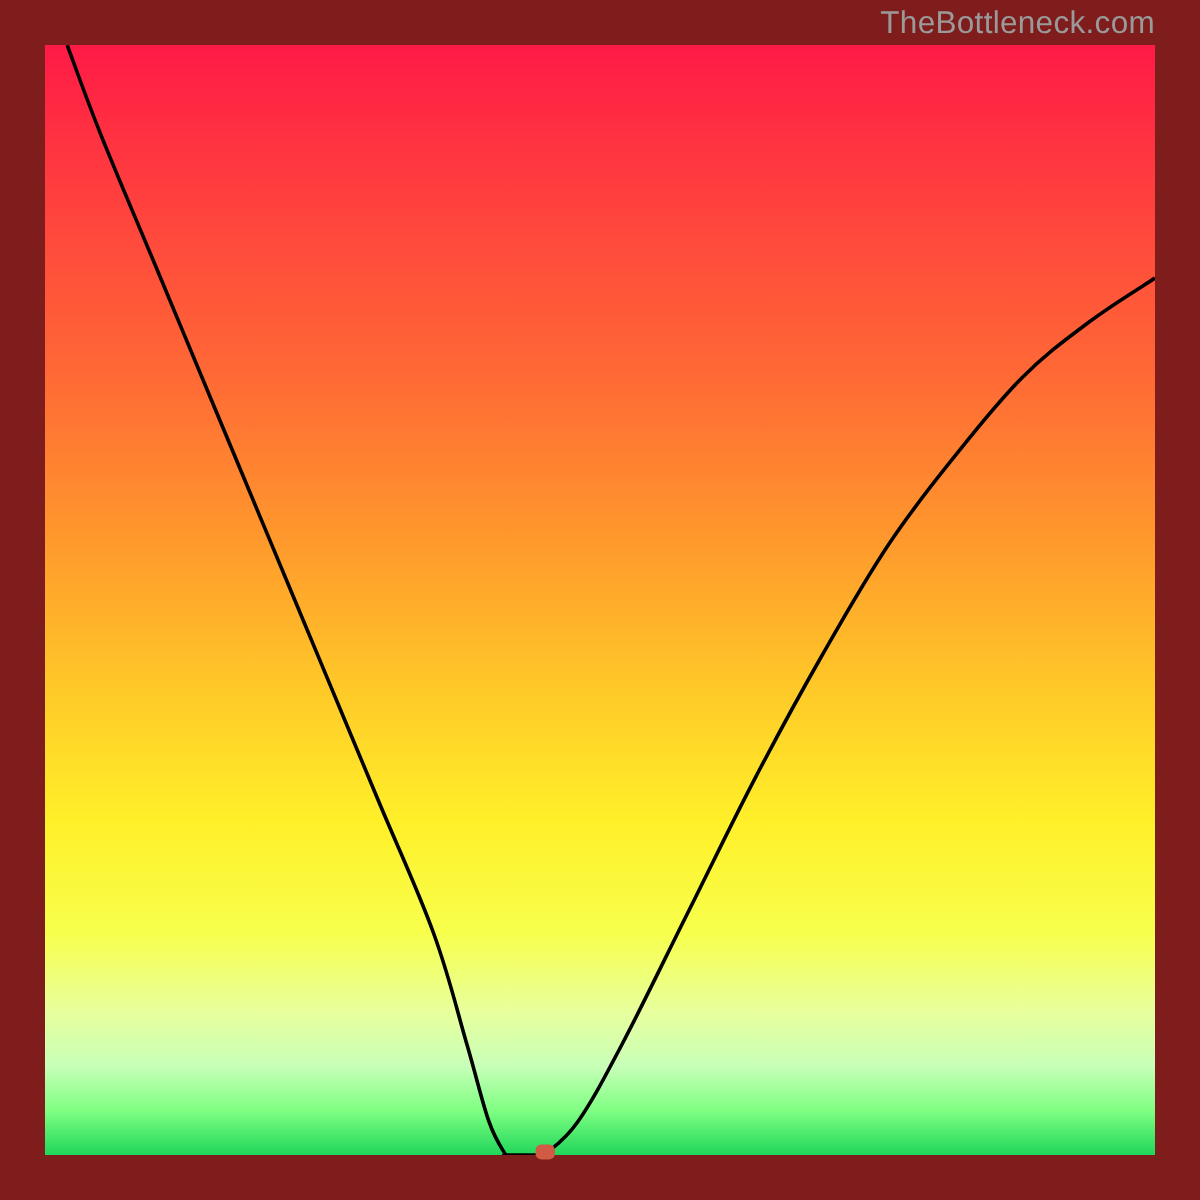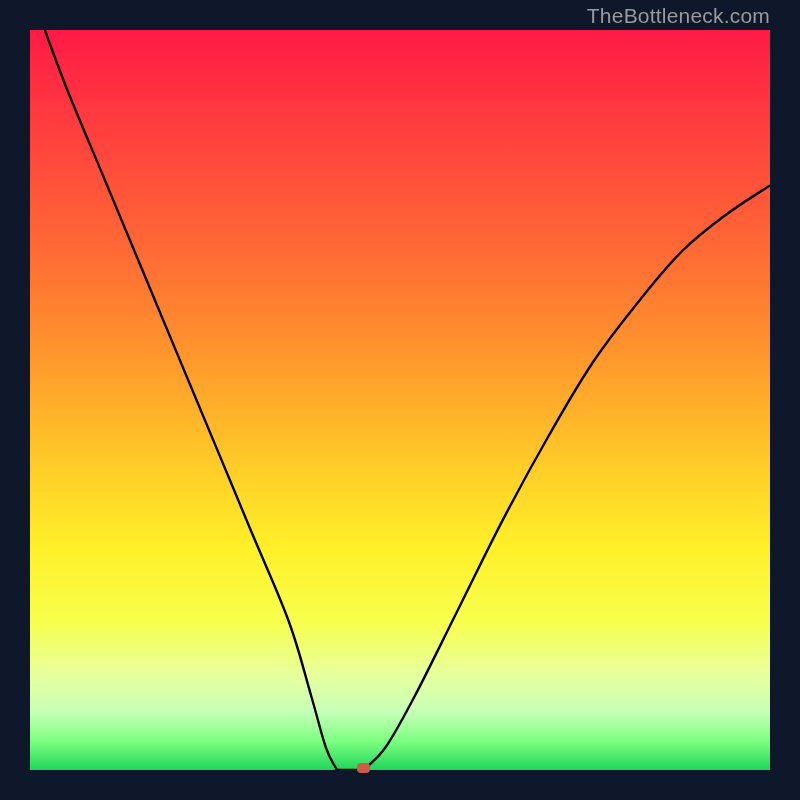--- a/index.html
+++ b/index.html
@@ -10,21 +10,21 @@
     background: #000;
     font-family: Arial, Helvetica, sans-serif;
     overflow: hidden;
   }
   .frame {
     position: absolute;
     top: 0;
     left: 0;
     width: 800px;
     height: 800px;
-    background: #0f172a;
+    background: #7f1d1d;
   }
   .plot-area {
     position: absolute;
     top: 30px;
     left: 30px;
     width: 740px;
     height: 740px;
     
     background: linear-gradient(
       to bottom,

